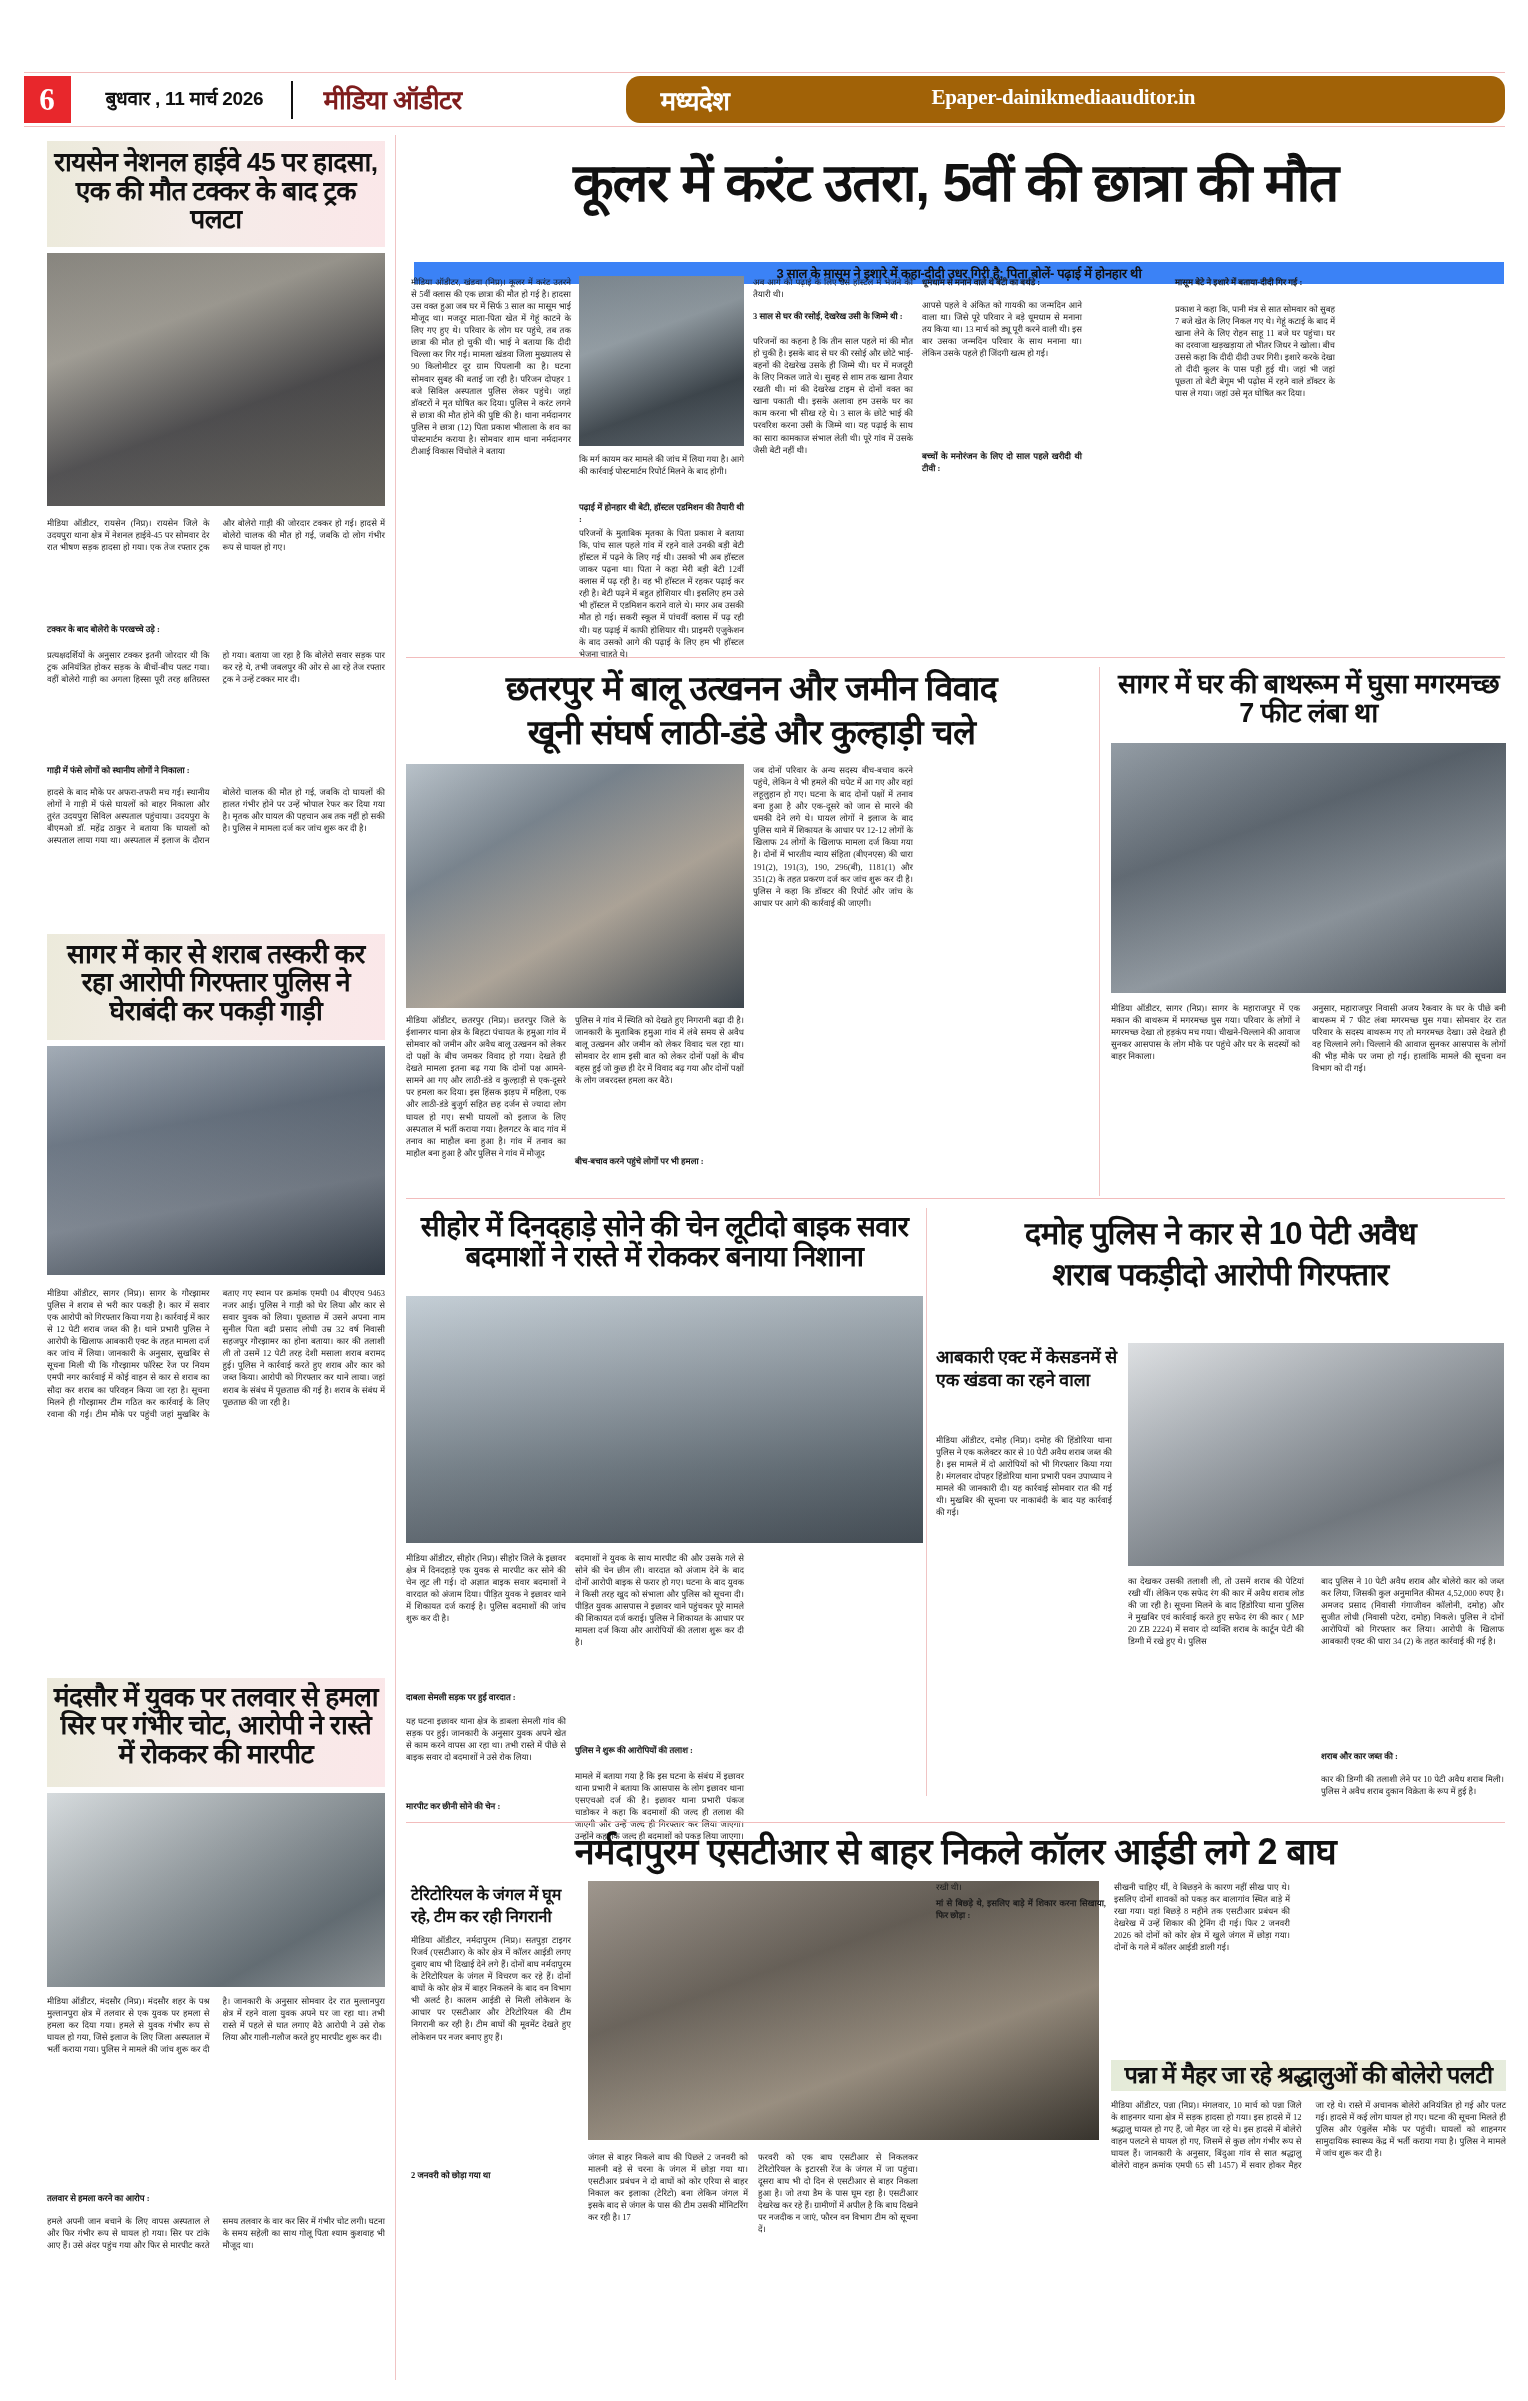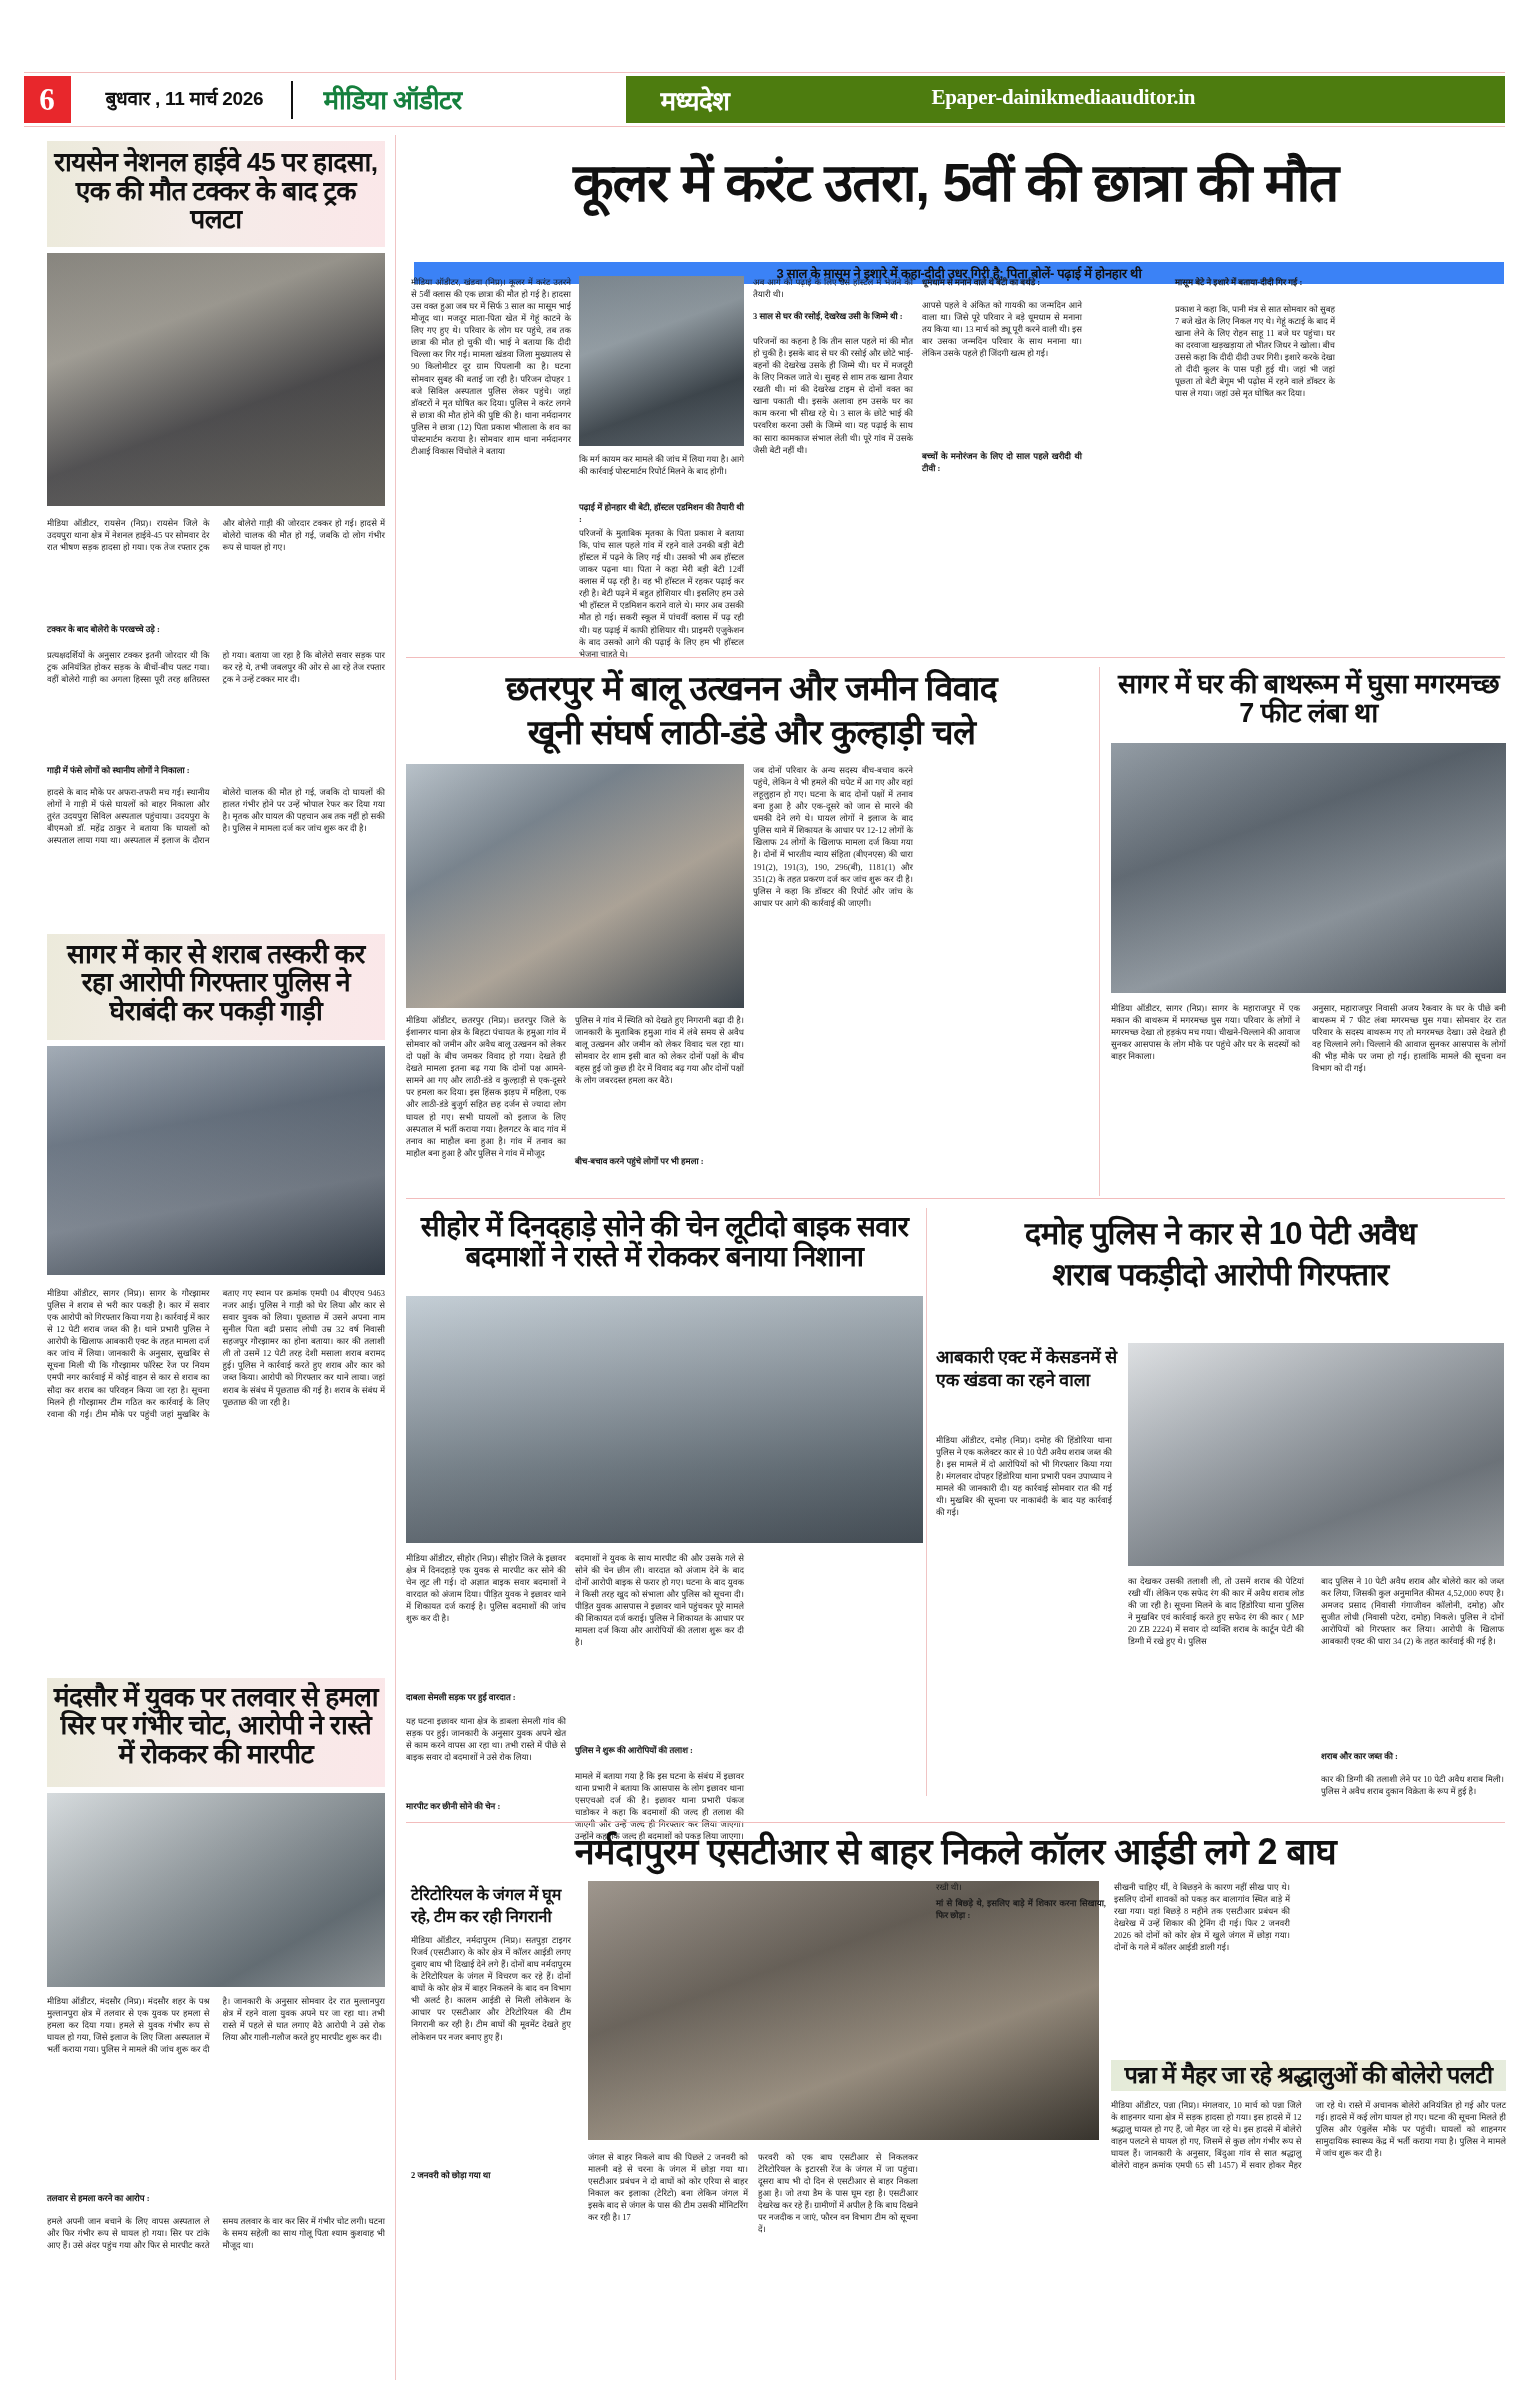--- a/index.html
+++ b/index.html
@@ -11,23 +11,23 @@
   .page{position:absolute;inset:0;background:#ffffff;}
 
   
   .masthead{position:absolute;left:23.5px;top:76px;width:1481px;height:47px;}
   .m-pagebox{position:absolute;left:0;top:0;width:47px;height:47px;background:#e8272c;
     display:flex;align-items:center;justify-content:center;}
   .m-pagenum{color:#fff;font-size:31px;font-weight:bold;line-height:1;font-family:"Liberation Serif",serif;}
   .m-date{position:absolute;left:82px;top:9.4px;font-size:19px;font-weight:bold;color:#111;
     font-family:"Liberation Sans",sans-serif;letter-spacing:-0.3px;}
   .m-divider{position:absolute;left:267px;top:4.7px;width:2.4px;height:38px;background:#111;}
-  .m-brand{position:absolute;left:300px;top:4.7px;font-size:26px;font-weight:bold;color:#15803d;
+  .m-brand{position:absolute;left:300px;top:4.7px;font-size:26px;font-weight:bold;color:#7f1d1d;
     font-family:"Liberation Sans",sans-serif;letter-spacing:-0.6px;}
-  .m-redbar{position:absolute;left:602px;top:0;width:879px;height:47px;background:#4d7c0f;}
+  .m-redbar{position:absolute;left:602px;top:0;width:879px;height:47px;background:#a16207;border-radius:14px;}
   .m-redbar-title{position:absolute;left:35px;top:5.9px;color:#fff;font-size:26px;font-weight:bold;
     font-family:"Liberation Sans",sans-serif;letter-spacing:-0.6px;}
   .m-redbar-url{position:absolute;left:306px;top:9.4px;color:#fff;font-size:21px;font-weight:bold;
     font-family:"Liberation Serif",serif;letter-spacing:-0.3px;}
 
   .rule{position:absolute;background:#f2bcbc;height:1.2px;}
 
   
   .col-sep{position:absolute;width:1.2px;background:#f0c4c4;}
   .hl{font-family:"Liberation Sans",sans-serif;font-weight:bold;color:#111;

